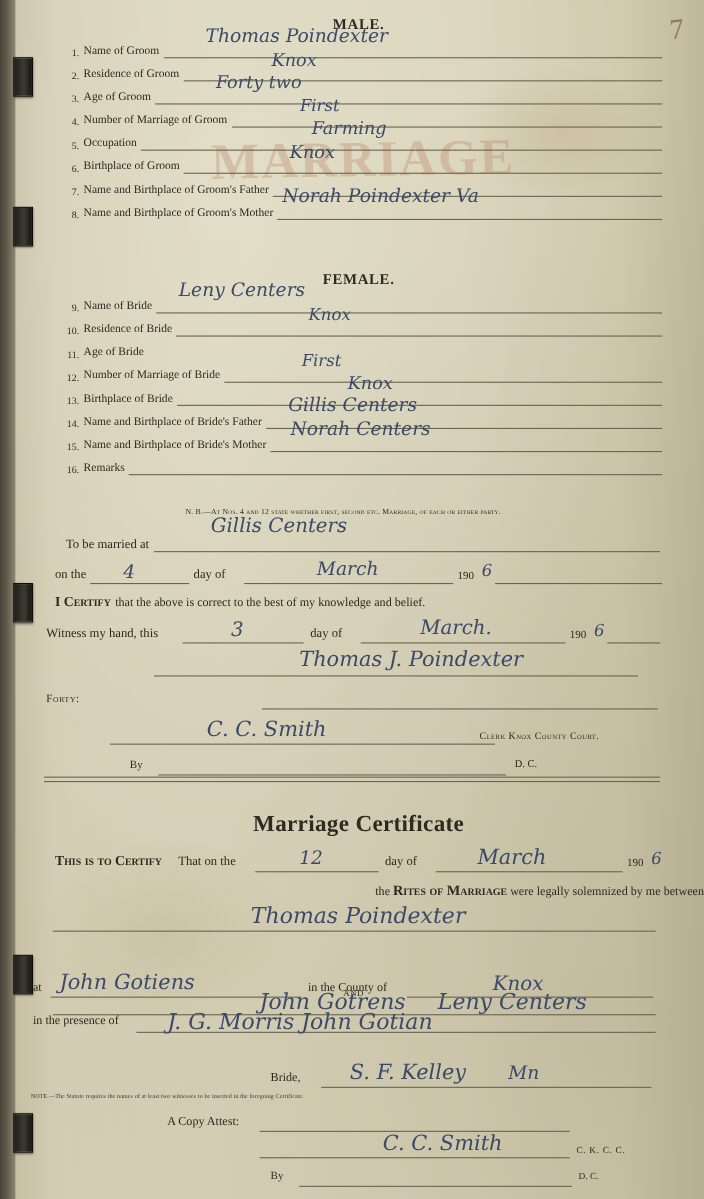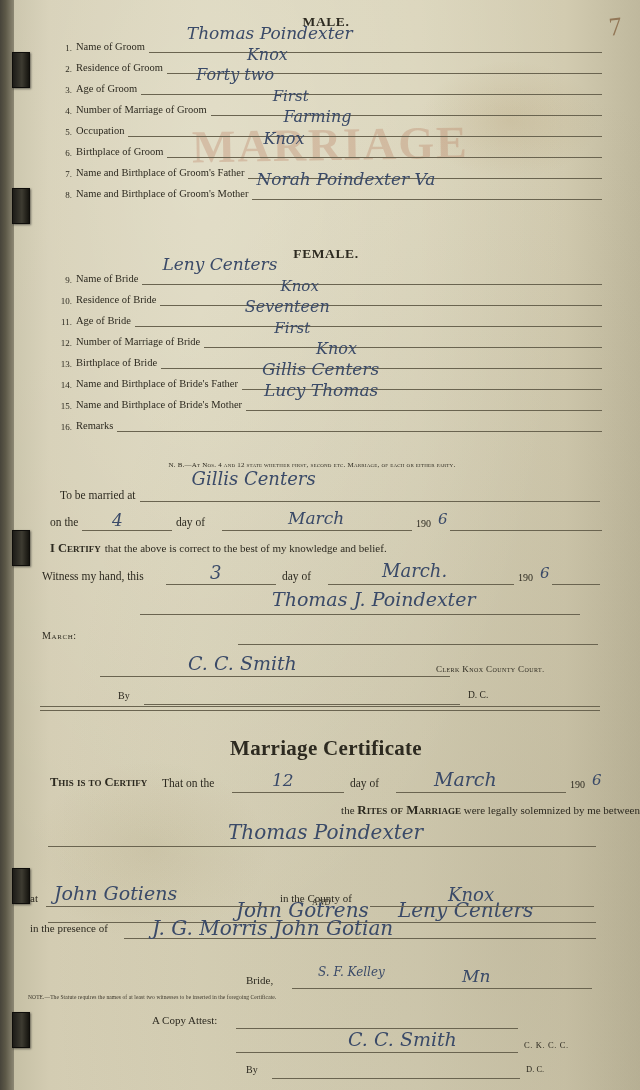--- a/index.html
+++ b/index.html
@@ -276,23 +276,20 @@
         <div class="num">10.</div>
         <div class="lbl">Residence of Bride</div>
         <div class="fill">
           <span class="hand" style="left:120px;top:-11px;font-size:15px;">Knox</span>
         </div>
       </div>
 
       <div class="row">
         <div class="num">11.</div>
         <div class="lbl">Age of Bride</div>
-        <div class="fill">
-          <span class="hand" style="left:110px;top:-12px;font-size:16px;">Seventeen</span>
-        </div>
       </div>
 
       <div class="row">
         <div class="num">12.</div>
         <div class="lbl">Number of Marriage of Bride</div>
         <div class="fill">
           <span class="hand" style="left:70px;top:-11px;font-size:15px;">First</span>
         </div>
       </div>
 
@@ -309,21 +306,21 @@
         <div class="lbl">Name and Birthplace of Bride's Father</div>
         <div class="fill">
           <span class="hand" style="left:20px;top:-13px;font-size:17px;">Gillis Centers</span>
         </div>
       </div>
 
       <div class="row">
         <div class="num">15.</div>
         <div class="lbl">Name and Birthplace of Bride's Mother</div>
         <div class="fill">
-          <span class="hand" style="left:18px;top:-13px;font-size:17px;">Lucy Thomas</span>
+          <span class="hand" style="left:18px;top:-13px;font-size:17px;">Norah Centers</span>
         </div>
       </div>
 
       <div class="row">
         <div class="num">16.</div>
         <div class="lbl">Remarks</div>
         <div class="fill">
           <span class="hand" style="left:10px;top:-12px;font-size:16px;"></span>
         </div>
       </div>
@@ -369,21 +366,21 @@
       <span class="abs hand" style="left:498px;top:4px;font-size:15px;">6</span>
       <span class="abs rule" style="left:510px;top:22px;width:48px;"></span>
     </div>
 
     <div class="abs" style="left:28px;top:592px;width:560px;height:26px;">
       <span class="abs rule" style="left:100px;top:22px;width:440px;"></span>
       <span class="abs hand" style="left:232px;top:-2px;font-size:19px;">Thomas J. Poindexter</span>
     </div>
 
     <div class="abs" style="left:30px;top:624px;width:560px;height:24px;">
-      <span class="abs" style="left:0;top:6px;font-size:10px;font-variant:small-caps;letter-spacing:.6px;">March:</span>
+      <span class="abs" style="left:0;top:6px;font-size:10px;font-variant:small-caps;letter-spacing:.6px;">Forty:</span>
       <span class="abs rule" style="left:196px;top:20px;width:360px;"></span>
     </div>
 
     <div class="abs" style="left:28px;top:654px;width:560px;height:26px;">
       <span class="abs rule" style="left:60px;top:22px;width:350px;"></span>
       <span class="abs hand" style="left:148px;top:0px;font-size:19px;">C. C. Smith</span>
       <span class="abs" style="left:396px;top:10px;font-size:9px;font-variant:small-caps;letter-spacing:.4px;">Clerk Knox County Court.</span>
     </div>
 
     <div class="abs" style="left:28px;top:684px;width:560px;height:24px;">
@@ -437,21 +434,21 @@
 
     <div class="abs" style="left:12px;top:914px;width:580px;height:28px;">
       <span class="abs" style="left:6px;top:8px;font-size:11px;">in the presence of</span>
       <span class="abs rule" style="left:100px;top:24px;width:472px;"></span>
       <span class="abs hand" style="left:128px;top:4px;font-size:20px;">J. G. Morris  John Gotian</span>
     </div>
 
     <div class="abs" style="left:12px;top:966px;width:580px;height:26px;">
       <span class="abs" style="left:222px;top:8px;font-size:11px;">Bride,</span>
       <span class="abs rule" style="left:268px;top:22px;width:300px;"></span>
-      <span class="abs hand" style="left:294px;top:0px;font-size:12px;">S. F. Kelley</span>
+      <span class="abs hand" style="left:294px;top:0px;font-size:19px;">S. F. Kelley</span>
       <span class="abs hand" style="left:438px;top:2px;font-size:17px;">Mn</span>
     </div>
 
     <div class="abs note" style="left:16px;top:994px;width:560px;">NOTE.—The Statute requires the names of at least two witnesses to be inserted in the foregoing Certificate.</div>
 
     <div class="abs" style="left:12px;top:1006px;width:580px;height:26px;">
       <span class="abs" style="left:128px;top:8px;font-size:11px;">A Copy Attest:</span>
       <span class="abs rule" style="left:212px;top:22px;width:282px;"></span>
     </div>
 

